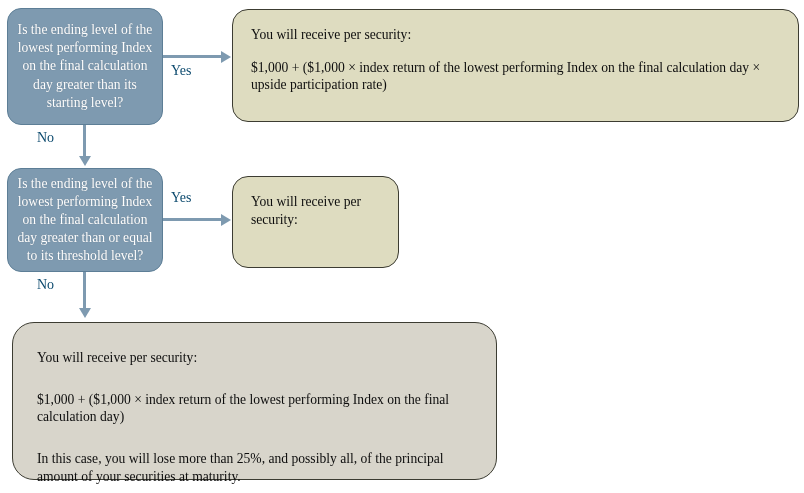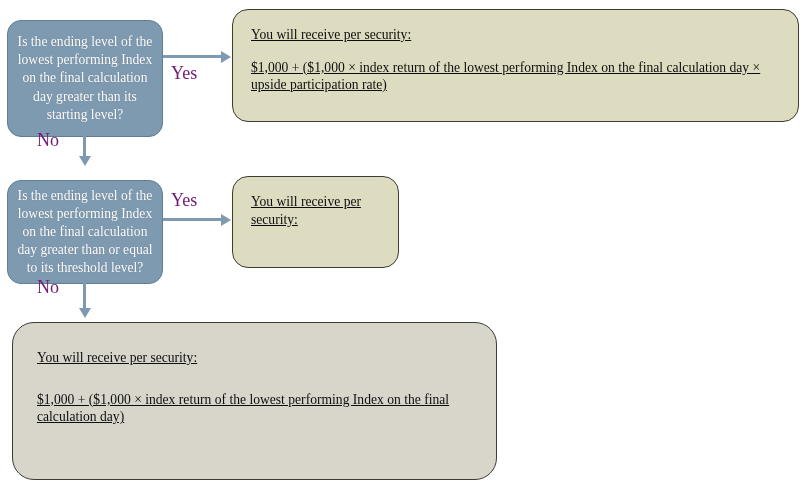--- a/index.html
+++ b/index.html
@@ -25,41 +25,40 @@
     border-radius: 14px;
     color: #ffffff;
     text-align: center;
     font-size: 13.6px;
     line-height: 1.33;
     display: flex;
     align-items: center;
     justify-content: center;
     padding: 4px 8px;
     text-shadow: 0 0 1px rgba(0,0,0,0.25);
-    margin-top: 12px;
   }
   .decision .txt { display: block; width: 100%; }
 
   
   .outcome {
     position: absolute;
     box-sizing: border-box;
     background: #dedcc0;
     border: 1px solid #3c3c32;
     border-radius: 16px;
     color: #0d0d0d;
     font-size: 13.6px;
     line-height: 1.3;
     padding: 16px 18px;
   }
   .outcome.grey {
     background: #d8d5cb;
     border-radius: 22px;
   }
-  .outcome p { margin: 0; text-decoration: underline; }
+  .outcome p { margin: 0; }
   .outcome p + p { margin-top: 15px; }
   .outcome.grey { padding: 26px 24px; }
   .outcome.grey p + p { margin-top: 24px; }
 
   
   .hline {
     position: absolute;
     height: 3px;
     background: #7e9ab0;
   }
@@ -79,22 +78,22 @@
     position: absolute;
     width: 0; height: 0;
     border-left: 6px solid transparent;
     border-right: 6px solid transparent;
     border-top: 10px solid #7e9ab0;
   }
 
   
   .edge-label {
     position: absolute;
-    font-size: 18px;
-    color: #701a75;
+    font-size: 14px;
+    color: #0c4a6e;
     white-space: nowrap;
   }
 </style>
 </head>
 <body>
 
 <div id="canvas">
 
   <div class="decision" style="left:7px; top:8px; width:156px; height:117px;">
     <span class="txt">Is the ending level of the lowest performing Index on the final calculation day greater than its starting level?</span>
@@ -125,15 +124,16 @@
     <p>You will receive per security:</p>
   </div>
 
   <div class="vline" style="left:83px; top:272px; height:38px;"></div>
   <div class="arrow-down" style="left:78.5px; top:308px;"></div>
   <div class="edge-label" style="left:37px; top:277px;">No</div>
 
   <div class="outcome grey" style="left:12px; top:322px; width:485px; height:158px;">
     <p>You will receive per security:</p>
     <p>$1,000 + ($1,000 × index return of the lowest performing Index on the final calculation day)</p>
+    <p>In this case, you will lose more than 25%, and possibly all, of the principal amount of your securities at maturity.</p>
   </div>
 
 </div>
 
 </body></html>

